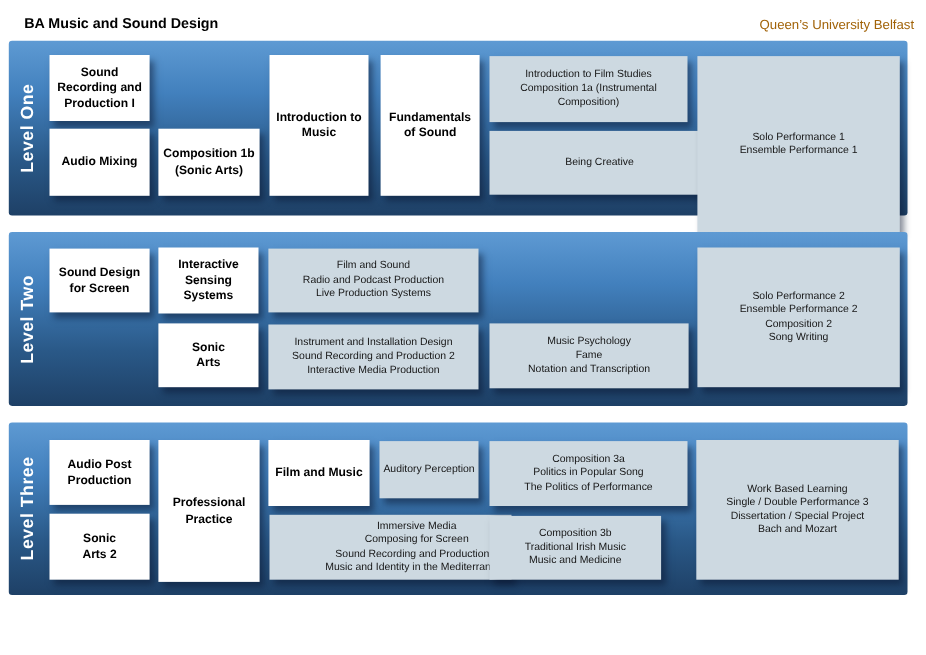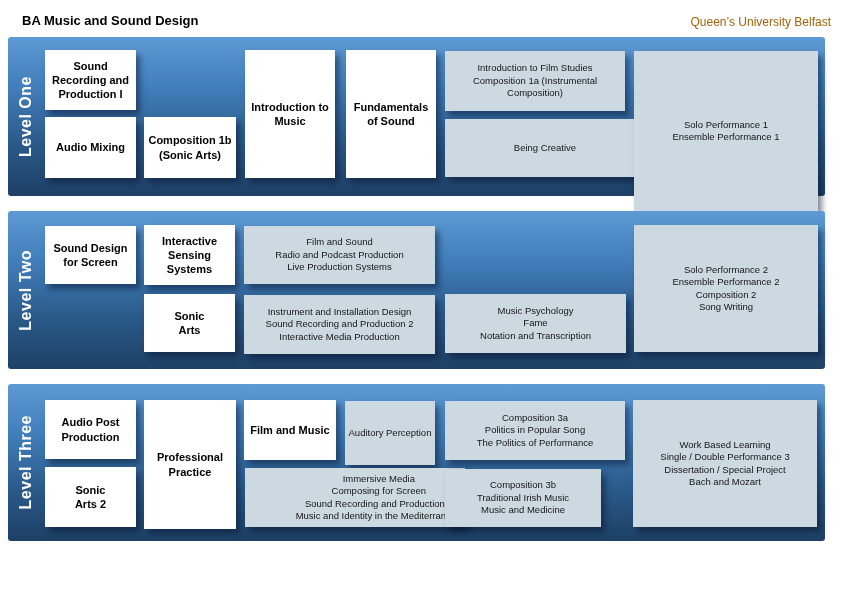--- a/index.html
+++ b/index.html
@@ -140,21 +140,21 @@
       </div>
     <div class="box white" style="left:37px;top:83px;width:91px;height:60px;">
         <span class="t narrow">Sonic Arts 2</span>
       </div>
     <div class="box white" style="left:136px;top:16px;width:92px;height:129px;">
         <span class="t">Professional Practice</span>
       </div>
     <div class="box white" style="left:236px;top:16px;width:92px;height:60px;">
         <span class="t">Film and Music</span>
       </div>
-    <div class="box gray" style="left:337px;top:17px;width:90px;height:64px;">
+    <div class="box gray" style="left:337px;top:17px;width:90px;height:52px;">
         <span class="t">Auditory Perception</span>
       </div>
     <div class="box gray" style="left:237px;top:84px;width:220px;height:59px;justify-content:flex-end;">
         <span class="t">Immersive Media
 Composing for Screen
 Sound Recording and Production 3
 Music and Identity in the Mediterranean</span>
       </div>
     <div class="box gray" style="left:437px;top:17px;width:180px;height:59px;">
         <span class="t">Composition 3a

